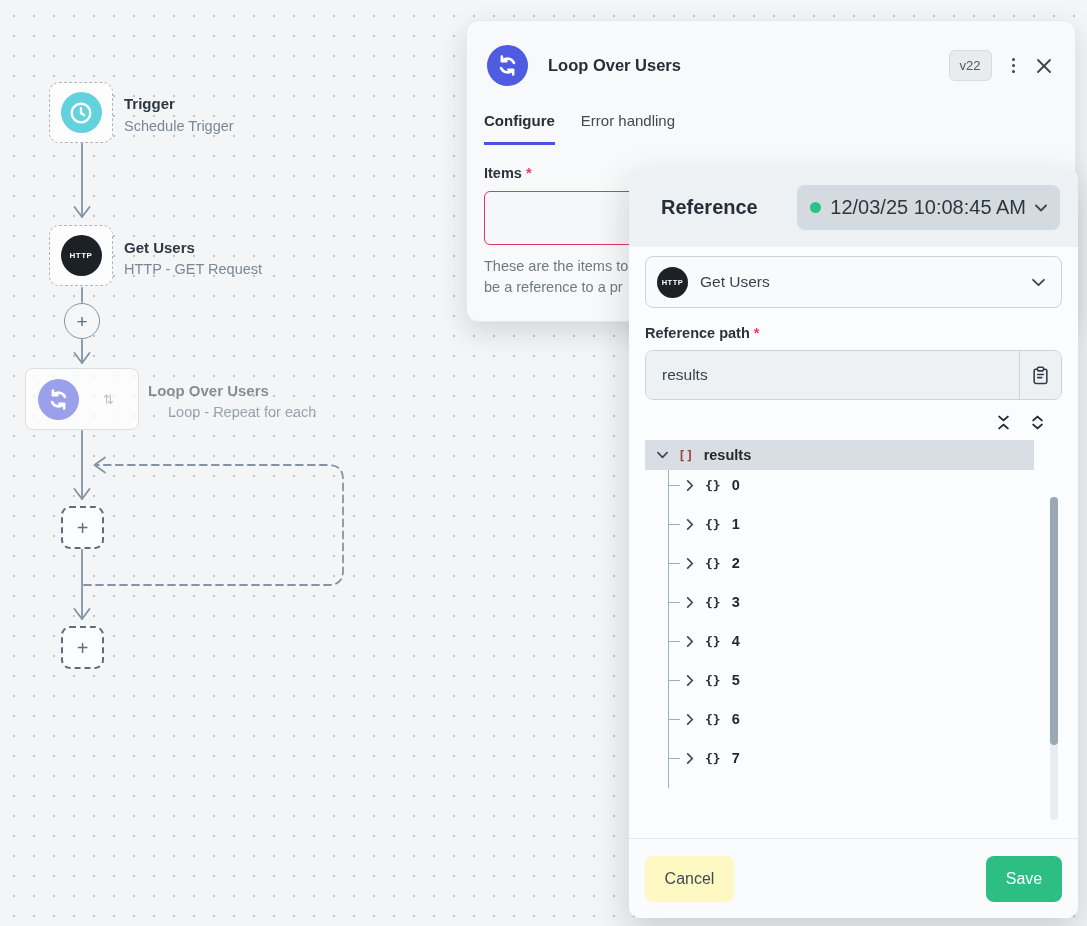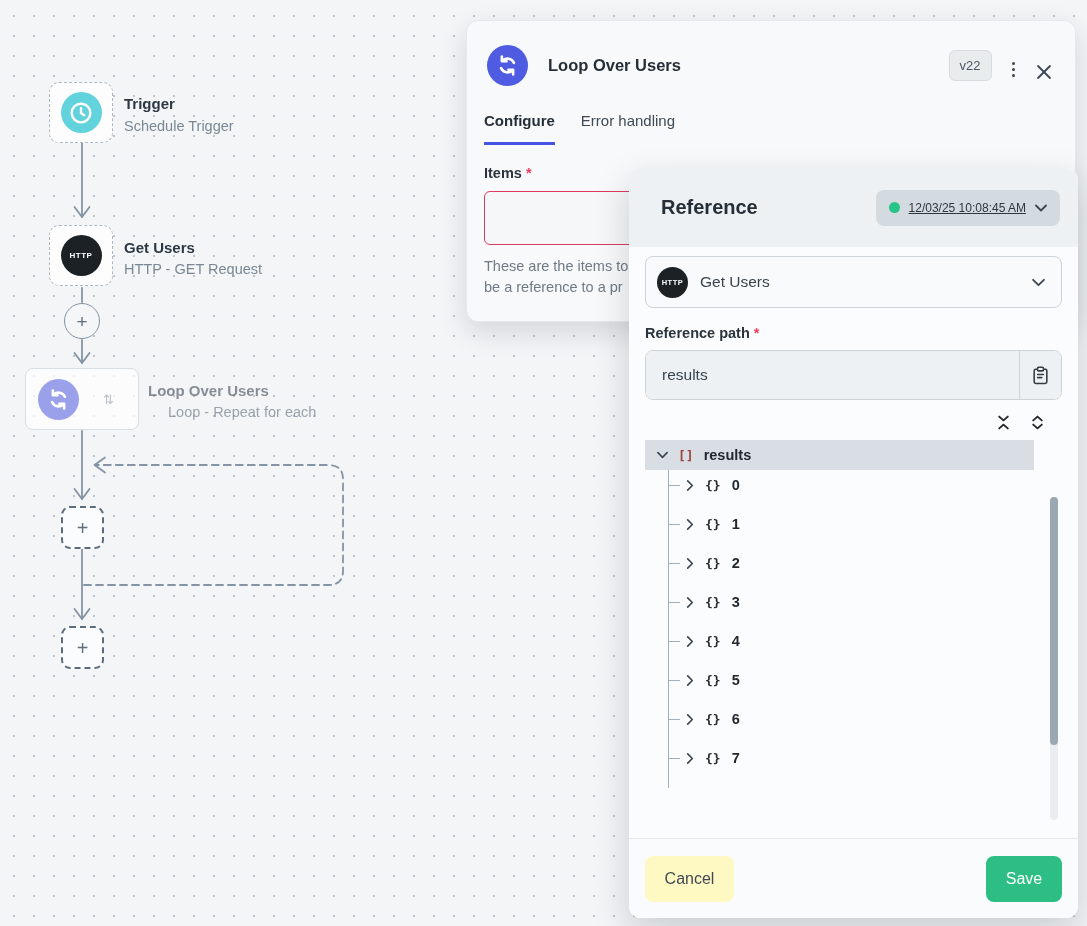--- a/index.html
+++ b/index.html
@@ -50,21 +50,21 @@
   
   .modal {
     position:absolute; left:466px; top:20px; width:610px; height:302px;
     background:#f8f9fa; border:1px solid #e6e9ec; border-radius:12px;
     box-shadow:0 10px 28px rgba(20,30,40,.14);
   }
   .modal-header { display:flex; align-items:center; padding:24px 22px 0 20px; }
   .modal-icon { width:41px; height:41px; border-radius:50%; background:#4f5be0;
     display:flex; align-items:center; justify-content:center; }
   .modal-title { margin-left:20px; font-size:16.5px; font-weight:700; color:#262f38; }
-  .hdr-right { margin-left:auto; display:flex; align-items:flex-end; gap:16px; }
+  .hdr-right { margin-left:auto; display:flex; align-items:center; gap:16px; }
   .ver-badge { background:#e9eced; border:1px solid #d8dcdf; border-radius:6px;
     padding:7px 10px; font-size:13px; color:#4d5864; cursor:pointer; }
   .kebab { display:flex; flex-direction:column; gap:2.5px; padding:4px; cursor:pointer; }
   .kebab i { width:3.5px; height:3.5px; border-radius:50%; background:#3c4650; }
   .close-x { cursor:pointer; display:flex; }
 
   .tabs { display:flex; gap:26px; padding-left:17px; margin-top:26px; }
   .tab { font-size:15px; color:#3f4a54; padding-bottom:13px; cursor:pointer; }
   .tab.active { font-weight:700; color:#262f38;
     border-bottom:3px solid #4653e4; }
@@ -85,21 +85,21 @@
     position:absolute; left:629px; top:168px; width:449px; height:750px;
     background:#fbfcfd; border-radius:12px; overflow:hidden;
     box-shadow:0 14px 36px rgba(15,25,35,.18);
   }
   .panel-header { height:79px; background:#eef1f3; display:flex; align-items:center;
     padding:0 18px 0 32px; }
   .panel-title { font-size:20px; font-weight:700; color:#262f38; }
   .run-select { margin-left:auto; background:#d4dbe0; border-radius:8px;
     padding:11px 13px; display:flex; align-items:center; gap:9px; cursor:pointer; }
   .run-dot { width:11px; height:11px; border-radius:50%; background:#27c487; }
-  .run-text { font-size:12px; color:#2d3740;text-decoration:underline; }
+  .run-text { font-size:20px; color:#2d3740; }
 
   .panel-body { padding:0 16px; }
   .sec-label { margin-top:17px; font-size:14.5px; font-weight:700; color:#2b343d; }
   .step-select { margin-top:9px; height:52px; background:#f8fafb;
     border:1px solid #ccd4da; border-radius:8px; display:flex; align-items:center;
     padding:0 16px 0 11px; gap:12px; cursor:pointer; }
   .http-circle { width:31px; height:31px; border-radius:50%; background:#1c2126;
     color:#fff; font-size:7.5px; font-weight:700; letter-spacing:.5px;
     display:flex; align-items:center; justify-content:center; }
   .step-name { font-size:15.5px; color:#39434d; }

